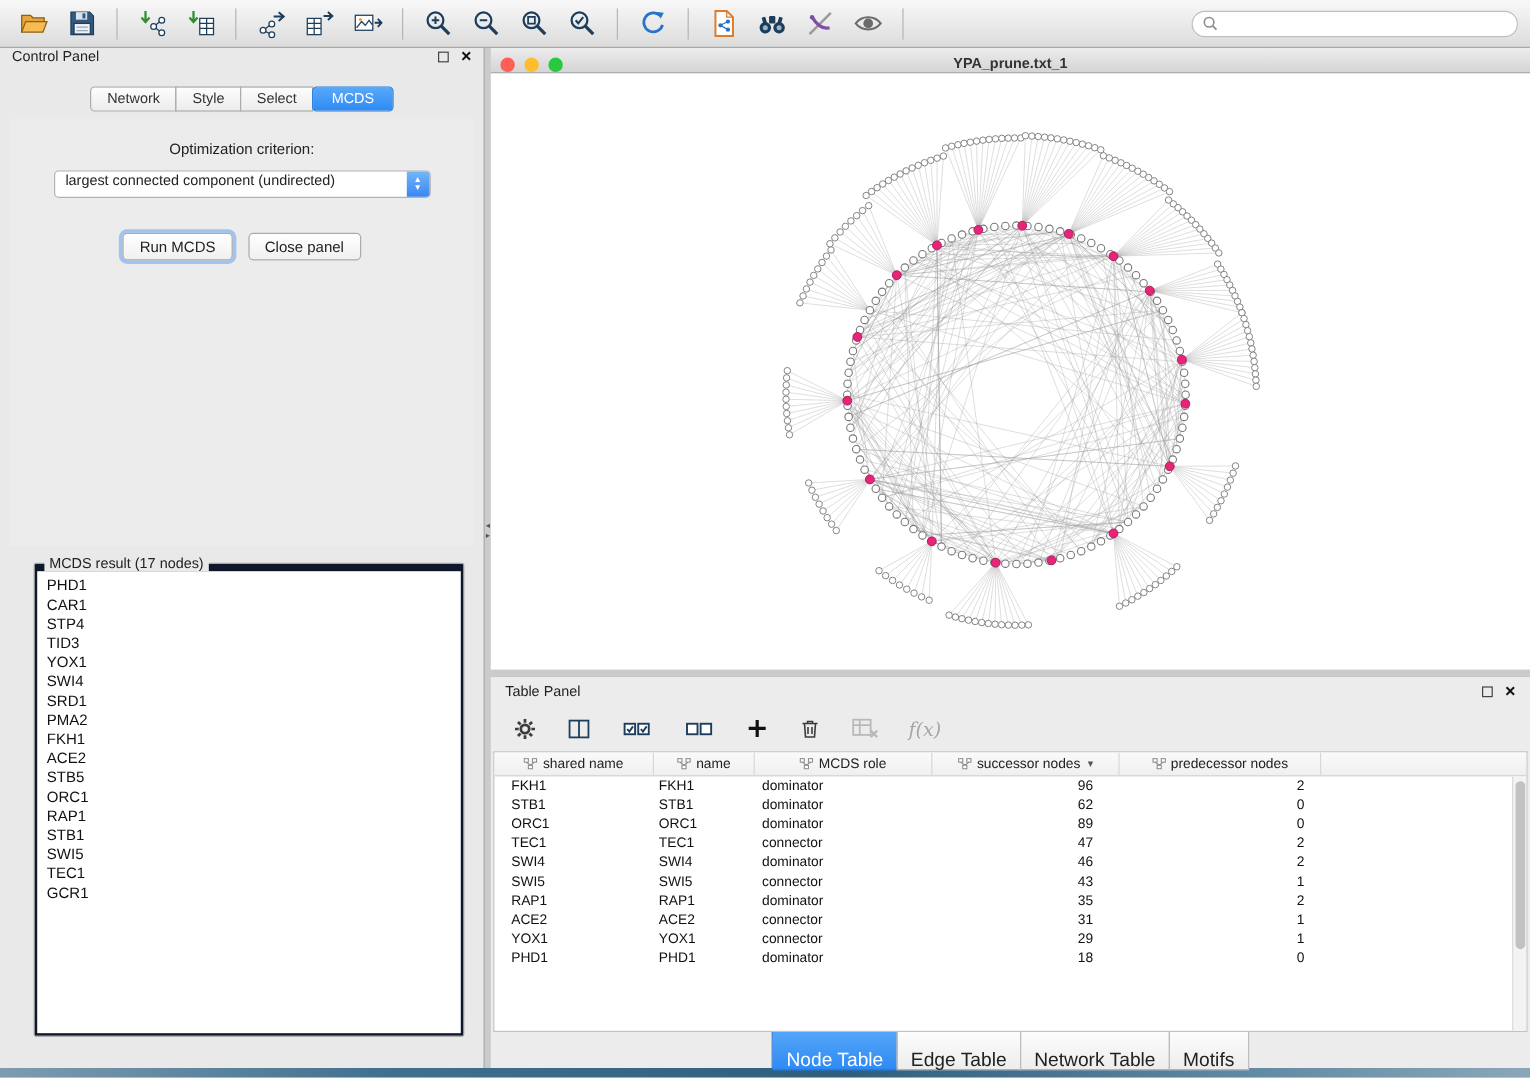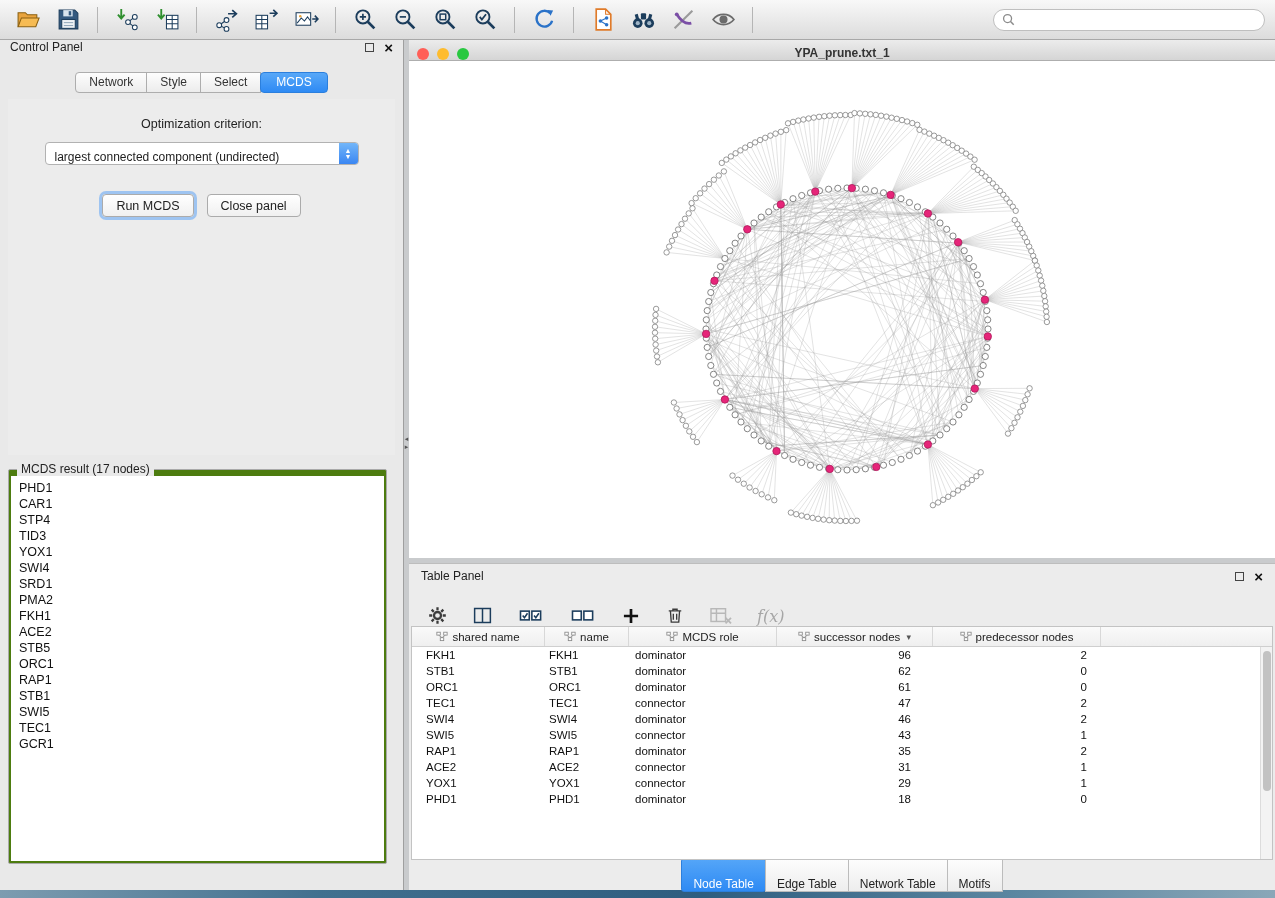--- a/index.html
+++ b/index.html
@@ -24,63 +24,63 @@
 .panel-title{font-size:12px;color:#222}
 .panel-btns{margin-left:auto;display:flex;align-items:center;gap:10px}
 .float-box{width:9px;height:9px;border:1.5px solid #444;display:inline-block}
 .close-x{font-size:15px;font-weight:bold;color:#111;line-height:1}
 .cp-tabs{display:flex;justify-content:center;flex:none;margin:4px 0 2px}
 .ctab{height:21px;line-height:19px;padding:0 13px;border:1px solid #adadad;background:linear-gradient(#fdfdfd,#ececec);font-size:12px;color:#333;margin-left:-1px}
 .ctab:first-child{border-radius:4px 0 0 4px;margin-left:0}
 .ctab.sel{background:linear-gradient(#58a8f8,#2e8af4);color:#fff;border-color:#2b7fdd;border-radius:4px;padding:0 15px}
 .cp-upper{height:356px;flex:none;background:#ececec;margin:4px 8px 0 8px;display:flex;flex-direction:column;align-items:center}
 .opt-label{margin-top:18px;font-size:12.5px;color:#222}
-.dropdown{margin-top:11px;width:314px;height:23px;background:#fff;border:1px solid #b2b2b2;border-radius:4px;display:flex;align-items:flex-end;position:relative}
+.dropdown{margin-top:11px;width:314px;height:23px;background:#fff;border:1px solid #b2b2b2;border-radius:4px;display:flex;align-items:flex-start;position:relative}
 .dropdown .dd-text{flex:1;padding:0 6px 0 9px;font-size:12px;white-space:nowrap;overflow:hidden}
 .dd-stepper{width:19px;height:21px;margin-right:0;border-radius:0 3px 3px 0;background:linear-gradient(#72b6f9,#3a86f2);display:flex;flex-direction:column;align-items:center;justify-content:center;color:#fff;font-size:7px;line-height:6px}
 .btn-row{margin-top:29px;display:flex;gap:13px}
 .btn{height:23px;padding:0 13px;background:linear-gradient(#ffffff,#f0f0f0);border:1px solid #ababab;border-radius:4px;font-size:12.5px;color:#222;display:flex;align-items:center}
 .btn.focused{box-shadow:0 0 0 3px rgba(94,164,245,.55)}
-.result-fieldset{flex:1;margin:14px 16px 26px 8px;border:1px solid #a9a9a9;border-radius:2px;position:relative;background:#4d7c0f;min-height:0}
+.result-fieldset{flex:1;margin:14px 16px 26px 28px;border:1px solid #a9a9a9;border-radius:2px;position:relative;background:#0f172a;min-height:0}
 .result-legend{position:absolute;top:-8px;left:8px;background:#e9e9e9;padding:0 4px;font-size:12px;color:#222}
 .result-list{position:absolute;inset:6px 2px 2px 2px;background:#fff;overflow:hidden;padding:4px 0 0 8px}
 .result-item{font-size:12.5px;line-height:16px;color:#111}
 
 
 #right-area{flex:1;display:flex;flex-direction:column;min-width:0;background:#c9cbcd;padding-left:5px;position:relative}
 #splitter{position:absolute;left:0;top:395px;width:5px;display:flex;flex-direction:column;align-items:center;gap:1px;color:#555;font-size:7px;line-height:7px}
 #network-window{flex:none;display:flex;flex-direction:column}
 .nw-titlebar{height:21px;background:linear-gradient(#ececec,#d5d5d5);border-bottom:1px solid #aeaeae;display:flex;align-items:flex-end;padding:0 8px;position:relative}
 .traffic{display:flex;gap:8px}
 .light{width:12px;height:12px;border-radius:50%}
 .nw-title{position:absolute;left:0;right:0;text-align:center;font-size:12px;font-weight:bold;color:#333;pointer-events:none}
 .nw-canvas{height:497px;background:#fff}
 .nw-canvas svg{display:block;width:100%;height:100%}
 
 
 #table-panel{flex:1;background:#ececec;margin-top:5px;display:flex;flex-direction:column;min-height:0;border-top:1px solid #bdbdbd}
 .tp-header{height:24px;display:flex;align-items:center;padding:0 12px;flex:none}
-.tp-toolbar{height:38px;flex:none;display:flex;align-items:flex-end;gap:24px;padding:0 0 0 18px}
+.tp-toolbar{height:38px;flex:none;display:flex;align-items:center;gap:24px;padding:0 0 0 18px}
 .tp-tool{display:flex;align-items:center;justify-content:center}
 .tp-tool svg{display:block}
 .fx-label{font-family:"DejaVu Serif","Liberation Serif",serif;font-style:italic;font-size:16px;color:#a6a6a6}
 .tp-table-wrap{flex:1;margin:0 2px;background:#fff;border:1px solid #c3c3c3;position:relative;min-height:0;overflow:hidden}
 .t-head{display:grid;grid-template-columns:133px 84px 148px 156px 168px 1fr;height:20px;background:linear-gradient(#fafafa,#efefef);border-bottom:1px solid #cfcfcf}
 .t-hcell{display:flex;align-items:center;justify-content:center;gap:4px;border-right:1px solid #d8d8d8;font-size:11.5px;color:#222;position:relative;overflow:hidden}
 .t-hcell .hicon{flex:none;display:flex}
 .t-body{position:absolute;top:20px;bottom:0;left:0;right:12px;overflow:hidden}
 .t-row{display:grid;grid-template-columns:133px 84px 148px 156px 168px 1fr;height:16px;align-items:center;font-size:11.5px;color:#111}
 .t-cell{white-space:nowrap;overflow:hidden}
 .c0{padding-left:14px}.c1{padding-left:4px}.c2{padding-left:6px}
 .c3{text-align:right;padding-right:22px}.c4{text-align:right;padding-right:14px}
 .t-scroll{position:absolute;top:20px;bottom:0;right:0;width:12px;background:#f3f3f3;border-left:1px solid #dcdcdc}
 .t-thumb{position:absolute;left:1.5px;right:1.5px;top:4px;height:140px;background:#c2c2c2;border-radius:5px}
 .sort-chev{font-size:9px;color:#555;margin-left:2px}
 .tp-tabs{height:30px;flex:none;display:flex;align-items:center;justify-content:center}
-.ttab{height:20px;line-height:18px;padding:16px 11px;border:1px solid #bcbcbc;background:linear-gradient(#fdfdfd,#ededed);font-size:12px;color:#222;margin-left:-1px}
+.ttab{height:20px;line-height:18px;padding:16px 11px;border:1px solid #bcbcbc;background:linear-gradient(#fdfdfd,#ededed);font-size:16px;color:#222;margin-left:-1px}
 .ttab:first-child{margin-left:0}
 .ttab.sel{background:linear-gradient(#55a6f8,#2e8af4);color:#fff;border-color:#2b7fdd;border-radius:3px}
 
 
 #statusbar{height:25px;flex:none;background:linear-gradient(#ededed,#dddddd);border-top:1px solid #ababab;display:flex;align-items:center;padding:0 10px}
 #list-btn{width:26px;height:19px;background:#fff;border:1px solid #b5b5b5;border-radius:3px;display:flex;align-items:center;justify-content:center}
 #memory-btn{margin-left:auto;height:20px;background:linear-gradient(#ffffff,#f0f0f0);border:1px solid #b5b5b5;border-radius:3px;display:flex;align-items:center;gap:5px;padding:0 9px;font-size:11.5px;color:#222}
 .mem-dot{width:9px;height:9px;border-radius:50%;background:#1f9e3e;border:1px solid #147a2c}
 #desktop-strip{height:8px;flex:none;background:linear-gradient(90deg,#7d9cb0,#41708f 25%,#2e5d7f 55%,#5d87a1 80%,#8aa7b8)}
 </style>
@@ -719,21 +719,21 @@
                 <div class="t-cell c1">STB1</div>
                 <div class="t-cell c2">dominator</div>
                 <div class="t-cell c3">62</div>
                 <div class="t-cell c4">0</div>
                 <div class="t-cell"></div>
               </div>
               <div class="t-row">
                 <div class="t-cell c0">ORC1</div>
                 <div class="t-cell c1">ORC1</div>
                 <div class="t-cell c2">dominator</div>
-                <div class="t-cell c3">61</div>
+                <div class="t-cell c3">89</div>
                 <div class="t-cell c4">0</div>
                 <div class="t-cell"></div>
               </div>
               <div class="t-row">
                 <div class="t-cell c0">TEC1</div>
                 <div class="t-cell c1">TEC1</div>
                 <div class="t-cell c2">connector</div>
                 <div class="t-cell c3">47</div>
                 <div class="t-cell c4">2</div>
                 <div class="t-cell"></div>

